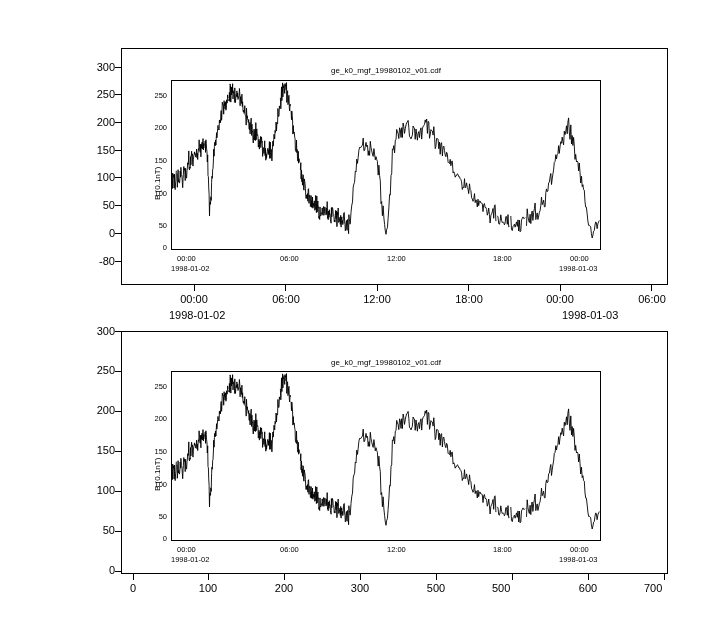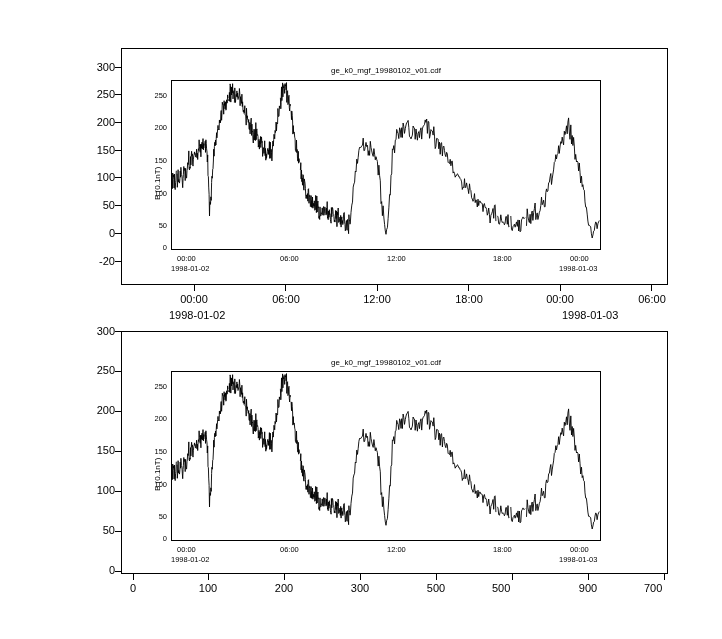--- a/index.html
+++ b/index.html
@@ -92,21 +92,21 @@
 
   <div class="axis-box" style="left:74px;top:48px;width:547px;height:237px;"></div>
 
   <div class="tick-label y" style="left:24px;top:62px;width:44px;">300</div>
   <div class="tick-label y" style="left:24px;top:89px;width:44px;">250</div>
   <div class="tick-label y" style="left:24px;top:117px;width:44px;">200</div>
   <div class="tick-label y" style="left:24px;top:145px;width:44px;">150</div>
   <div class="tick-label y" style="left:24px;top:172px;width:44px;">100</div>
   <div class="tick-label y" style="left:24px;top:200px;width:44px;">50</div>
   <div class="tick-label y" style="left:24px;top:228px;width:44px;">0</div>
-  <div class="tick-label y" style="left:24px;top:256px;width:44px;">-20</div>
+  <div class="tick-label y" style="left:24px;top:256px;width:44px;">-80</div>
 
   <div class="tick-mark" style="left:68px;top:67px;width:6px;height:1px;"></div>
   <div class="tick-mark" style="left:68px;top:94px;width:6px;height:1px;"></div>
   <div class="tick-mark" style="left:68px;top:122px;width:6px;height:1px;"></div>
   <div class="tick-mark" style="left:68px;top:150px;width:6px;height:1px;"></div>
   <div class="tick-mark" style="left:68px;top:177px;width:6px;height:1px;"></div>
   <div class="tick-mark" style="left:68px;top:205px;width:6px;height:1px;"></div>
   <div class="tick-mark" style="left:68px;top:233px;width:6px;height:1px;"></div>
   <div class="tick-mark" style="left:68px;top:261px;width:6px;height:1px;"></div>
 
@@ -184,21 +184,21 @@
   <div class="tick-mark" style="left:465px;top:244px;width:1px;height:6px;"></div>
   <div class="tick-mark" style="left:541px;top:244px;width:1px;height:6px;"></div>
   <div class="tick-mark" style="left:617px;top:244px;width:1px;height:6px;"></div>
 
   <div class="tick-label" style="left:66px;top:253px;width:40px;text-align:center;">0</div>
   <div class="tick-label" style="left:141px;top:253px;width:40px;text-align:center;">100</div>
   <div class="tick-label" style="left:217px;top:253px;width:40px;text-align:center;">200</div>
   <div class="tick-label" style="left:293px;top:253px;width:40px;text-align:center;">300</div>
   <div class="tick-label" style="left:369px;top:253px;width:40px;text-align:center;">500</div>
   <div class="tick-label" style="left:445px;top:253px;width:40px;text-align:left;">500</div>
-  <div class="tick-label" style="left:521px;top:253px;width:40px;text-align:center;">900</div>
+  <div class="tick-label" style="left:521px;top:253px;width:40px;text-align:center;">600</div>
   <div class="tick-label" style="left:597px;top:253px;width:40px;text-align:left;">700</div>
 
   <div class="axis-box" style="left:124px;top:41px;width:430px;height:170px;"></div>
 
   <div class="inner-title" style="left:124px;top:28px;width:430px;">ge_k0_mgf_19980102_v01.cdf</div>
 
   <div class="inner-ylabel" style="left:106px;top:161px;">B (0.1nT)</div>
 
   <div class="inner-tick y" style="left:96px;top:53px;width:24px;">250</div>
   <div class="inner-tick y" style="left:96px;top:85px;width:24px;">200</div>

